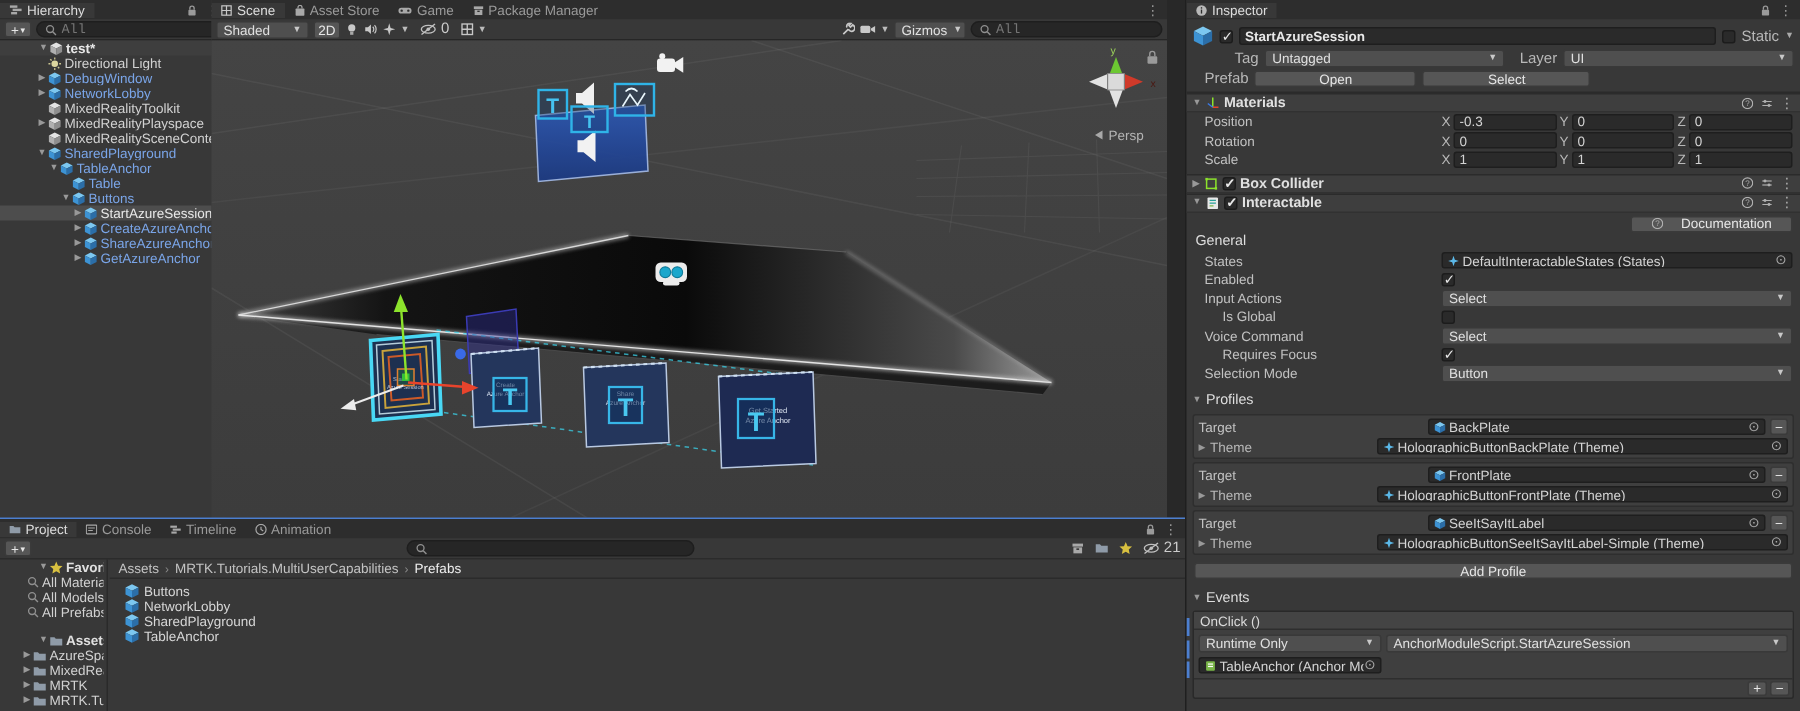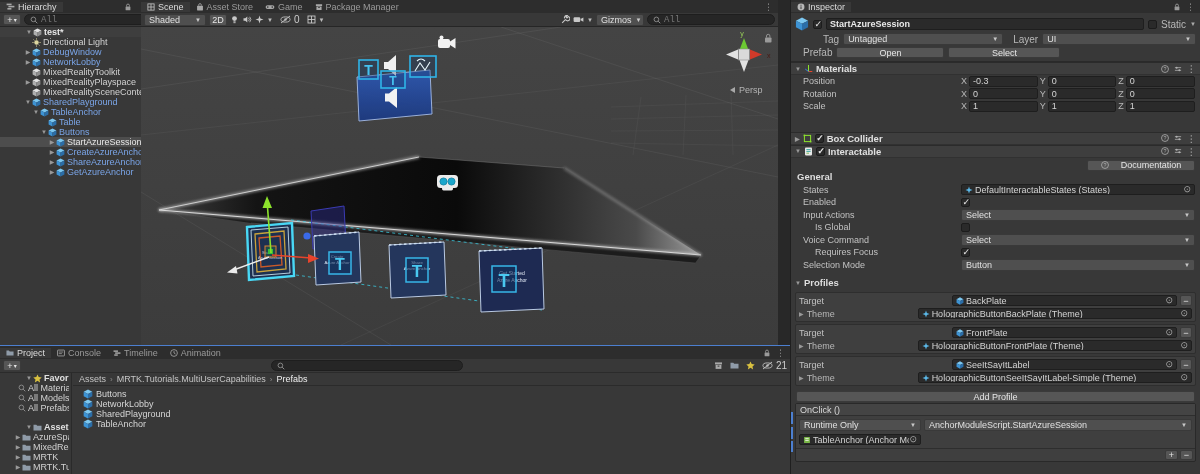--- a/index.html
+++ b/index.html
@@ -44,21 +44,21 @@
 .comp{height:13px;background:#3e3e3e;border-top:1px solid #2b2b2b;border-bottom:1px solid #313131;display:flex;align-items:center;gap:3px;padding:0 4px;color:#e0e0e0;font-weight:bold;font-size:9.5px}
 .comp .fold,.sect .fold{font-size:6px;color:#999}
 .comp .rico{margin-left:auto;display:flex;gap:5px;align-items:center;color:#b0b0b0;font-weight:normal}
 .irow{min-height:12.5px;display:flex;align-items:center;padding:0 5px 0 12px;color:#c2c2c2;font-size:9px}
 .irow .ilabel{width:158px;flex:none;overflow:hidden;white-space:nowrap}
 .irow .ilabel.ind{padding-left:12px}
 .irow .ival{flex:1;display:flex;align-items:center;gap:2px;min-width:0}
 .axis{display:flex;align-items:center;gap:2px;flex:1;min-width:0}
 .axis .axl{color:#b8b8b8}
 .axis .field{flex:1}
-.sect{display:flex;align-items:center;gap:3px;padding:2px 4px;font-weight:bold;color:#dedede;font-size:9.5px}
+.sect{display:flex;align-items:center;gap:3px;padding:2px 4px;font-weight:normal;color:#dedede;font-size:9.5px}
 .pgroup{margin:2px 4px;background:#3f3f3f;border:1px solid #2e2e2e;border-radius:2px;padding:1px 3px}
 .prow{display:flex;align-items:center;gap:3px;min-height:13px;font-size:9px;color:#c2c2c2}
 .prow .plabel{width:150px;flex:none}
 .prow .plabel2{width:108px;flex:none;color:#b8b8b8}
 .minus{width:12px;height:11px;flex:none}
 .evbox{margin:1px 4px;border:1px solid #292929;background:#3f3f3f;border-radius:2px}
 .evhead{height:12px;display:flex;align-items:center;padding:0 4px;background:#444;border-bottom:1px solid #2e2e2e;color:#dadada;font-size:9px}
 .evbody{padding:3px 3px 0 3px}
 .evfoot{height:13px;border-top:1px solid #2e2e2e;margin-top:3px;display:flex;align-items:center;justify-content:flex-end;gap:2px;padding:0 2px}
 .evfoot .btn{width:13px;height:10px}
@@ -706,21 +706,21 @@
           </div>
         </div>
       <div class="axis">
           <span class="axl">Z</span>
           <div class="field">
             <span>0</span>
           </div>
         </div>
     </div>
   </div>
-  <div class="irow" style="margin-bottom:19px">
+  <div class="irow" style="margin-bottom:3px">
     <span class="ilabel">Scale</span>
     <div class="ival">
       <div class="axis">
           <span class="axl">X</span>
           <div class="field">
             <span>1</span>
           </div>
         </div>
       <div class="axis">
           <span class="axl">Y</span>
@@ -911,20 +911,24 @@
           <span class="obpick">⊙</span>
         </div>
     </div>
   </div>
   <div style="padding:3px 5px 0 5px">
     <div class="btn" style="height:11px;width:100%">
         <span>Add Profile</span>
       </div>
   </div>
 
+  <div class="sect" style="margin-top:5px">
+      <span class="fold">▼</span>
+      <span>Events</span>
+    </div>
   <div class="evbox">
     <div class="evhead">
         <span>OnClick ()</span>
       </div>
     <div class="evbody">
       <div style="display:flex;gap:3px">
         <div class="dd" style="width:122px">
             <span>Runtime Only</span>
             <span class="caret">▼</span>
           </div>

